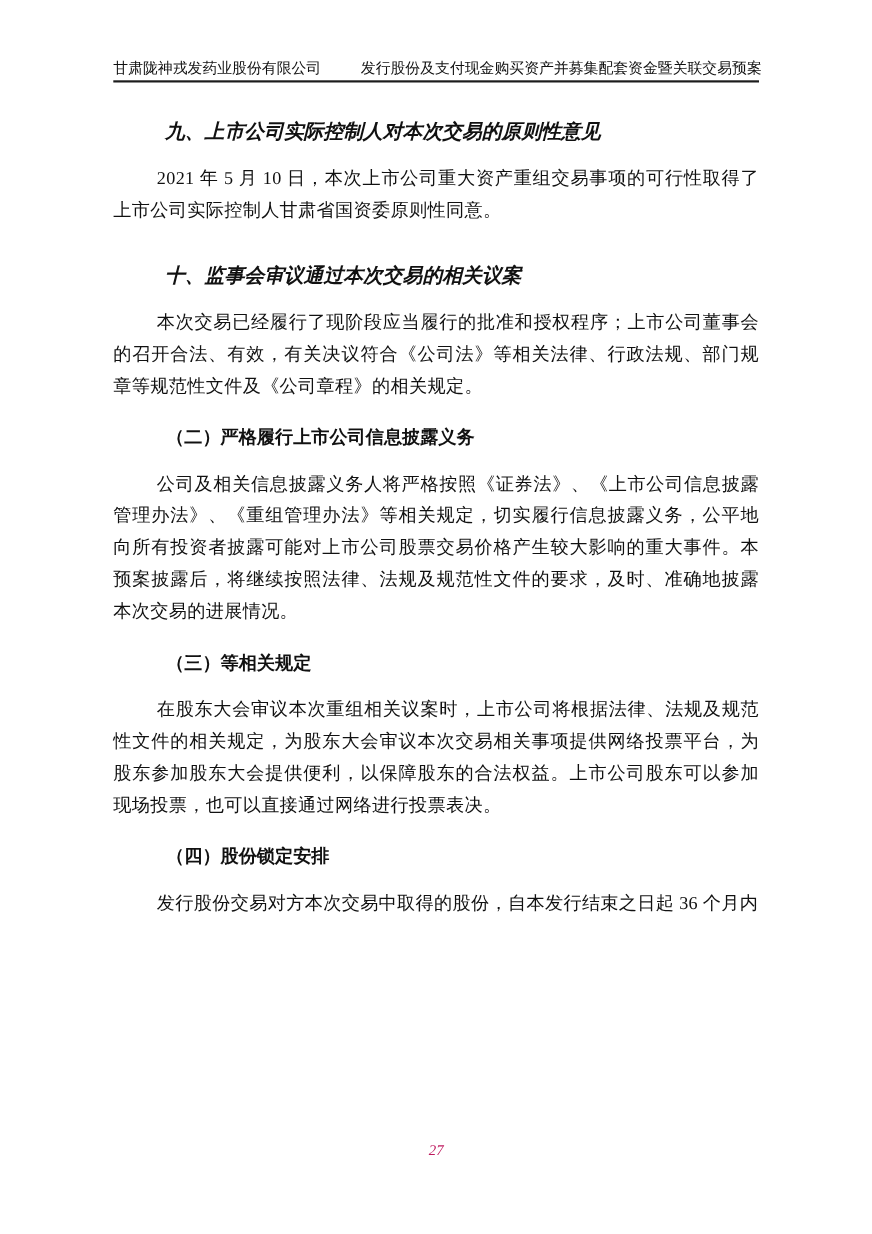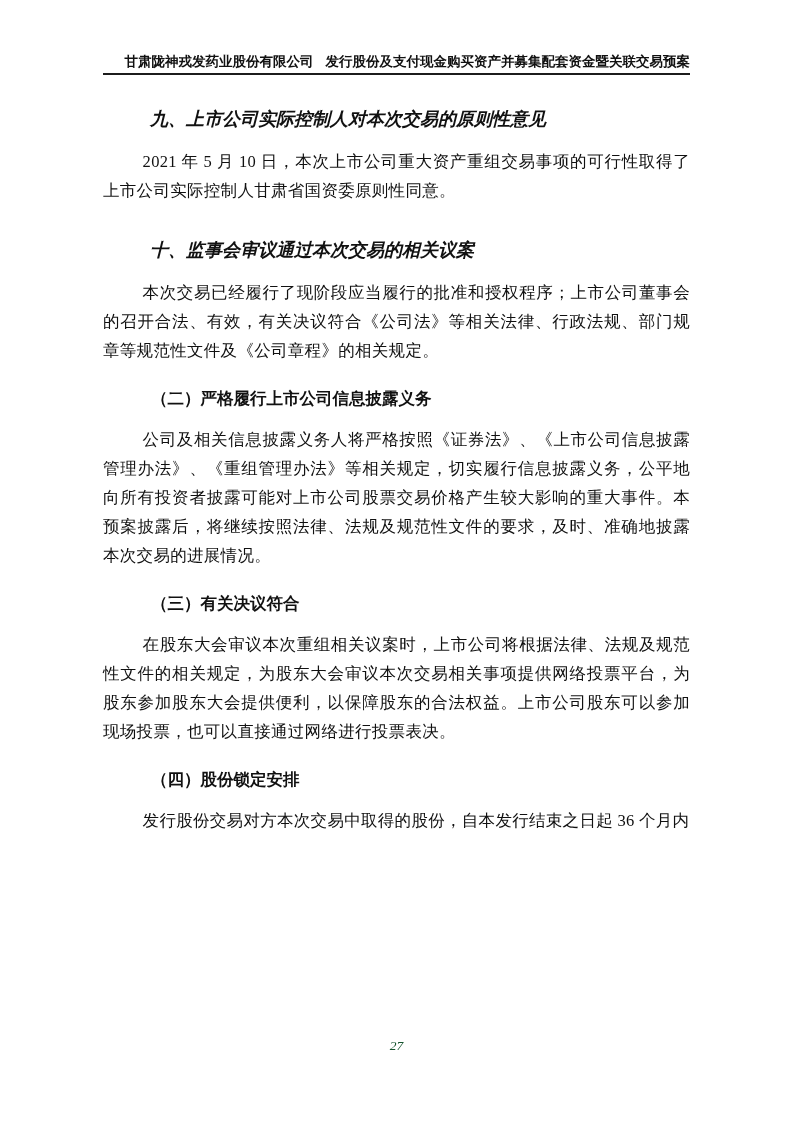--- a/index.html
+++ b/index.html
@@ -10,28 +10,27 @@
     background:#ffffff;
     font-family:"Liberation Serif","DejaVu Serif",serif;
     color:#111111;
     overflow:hidden;
     box-sizing:border-box;
   }
   .header{
     position:absolute;
     top:53px;left:103px;right:103px;
     display:flex;
-    justify-content:flex-end;
-    gap:12px;
+    justify-content:flex-start;
+    gap:36px;
     font-size:13.5px;
     line-height:17px;
     border-bottom:2px solid #1c1c1c;
     padding-bottom:3px;
     white-space:nowrap;
-    font-weight:bold;
   }
   .content{
     position:absolute;
     top:74px;left:103px;right:103px;
   }
   .content .h1{
     font-family:"Liberation Sans","DejaVu Sans",sans-serif;
     font-weight:bold;
     font-size:18px;
     line-height:26px;
@@ -54,41 +53,41 @@
     text-align:justify;
     text-indent:2.4em;
     letter-spacing:0.3px;
   }
   .footer{
     position:absolute;
     top:1038px;left:0;right:0;
     text-align:center;
     font-size:13.5px;
     font-style:italic;
-    color:#14532d;
+    color:#be185d;
   }
 </style>
 </head>
 <body>
 
 <div class="page">
 
   <div class="header">
     <span>甘肃陇神戎发药业股份有限公司</span>
     <span>发行股份及支付现金购买资产并募集配套资金暨关联交易预案</span>
   </div>
 
   <div class="content" id="content">
       <div class="h1">九、上市公司实际控制人对本次交易的原则性意见</div>
       <div class="para">2021 年 5 月 10 日，本次上市公司重大资产重组交易事项的可行性取得了上市公司实际控制人甘肃省国资委原则性同意。</div>
       <div class="h1">十、监事会审议通过本次交易的相关议案</div>
       <div class="para">本次交易已经履行了现阶段应当履行的批准和授权程序；上市公司董事会的召开合法、有效，有关决议符合《公司法》等相关法律、行政法规、部门规章等规范性文件及《公司章程》的相关规定。</div>
       <div class="h2">（二）严格履行上市公司信息披露义务</div>
       <div class="para">公司及相关信息披露义务人将严格按照《证券法》、《上市公司信息披露管理办法》、《重组管理办法》等相关规定，切实履行信息披露义务，公平地向所有投资者披露可能对上市公司股票交易价格产生较大影响的重大事件。本预案披露后，将继续按照法律、法规及规范性文件的要求，及时、准确地披露本次交易的进展情况。</div>
-      <div class="h2">（三）有关决议符合</div>
+      <div class="h2">（三）等相关规定</div>
       <div class="para">在股东大会审议本次重组相关议案时，上市公司将根据法律、法规及规范性文件的相关规定，为股东大会审议本次交易相关事项提供网络投票平台，为股东参加股东大会提供便利，以保障股东的合法权益。上市公司股东可以参加现场投票，也可以直接通过网络进行投票表决。</div>
       <div class="h2">（四）股份锁定安排</div>
       <div class="para">发行股份交易对方本次交易中取得的股份，自本发行结束之日起 36 个月内</div>
     </div>
 
   <div class="footer">
     <span>27</span>
   </div>
 
 </div>

